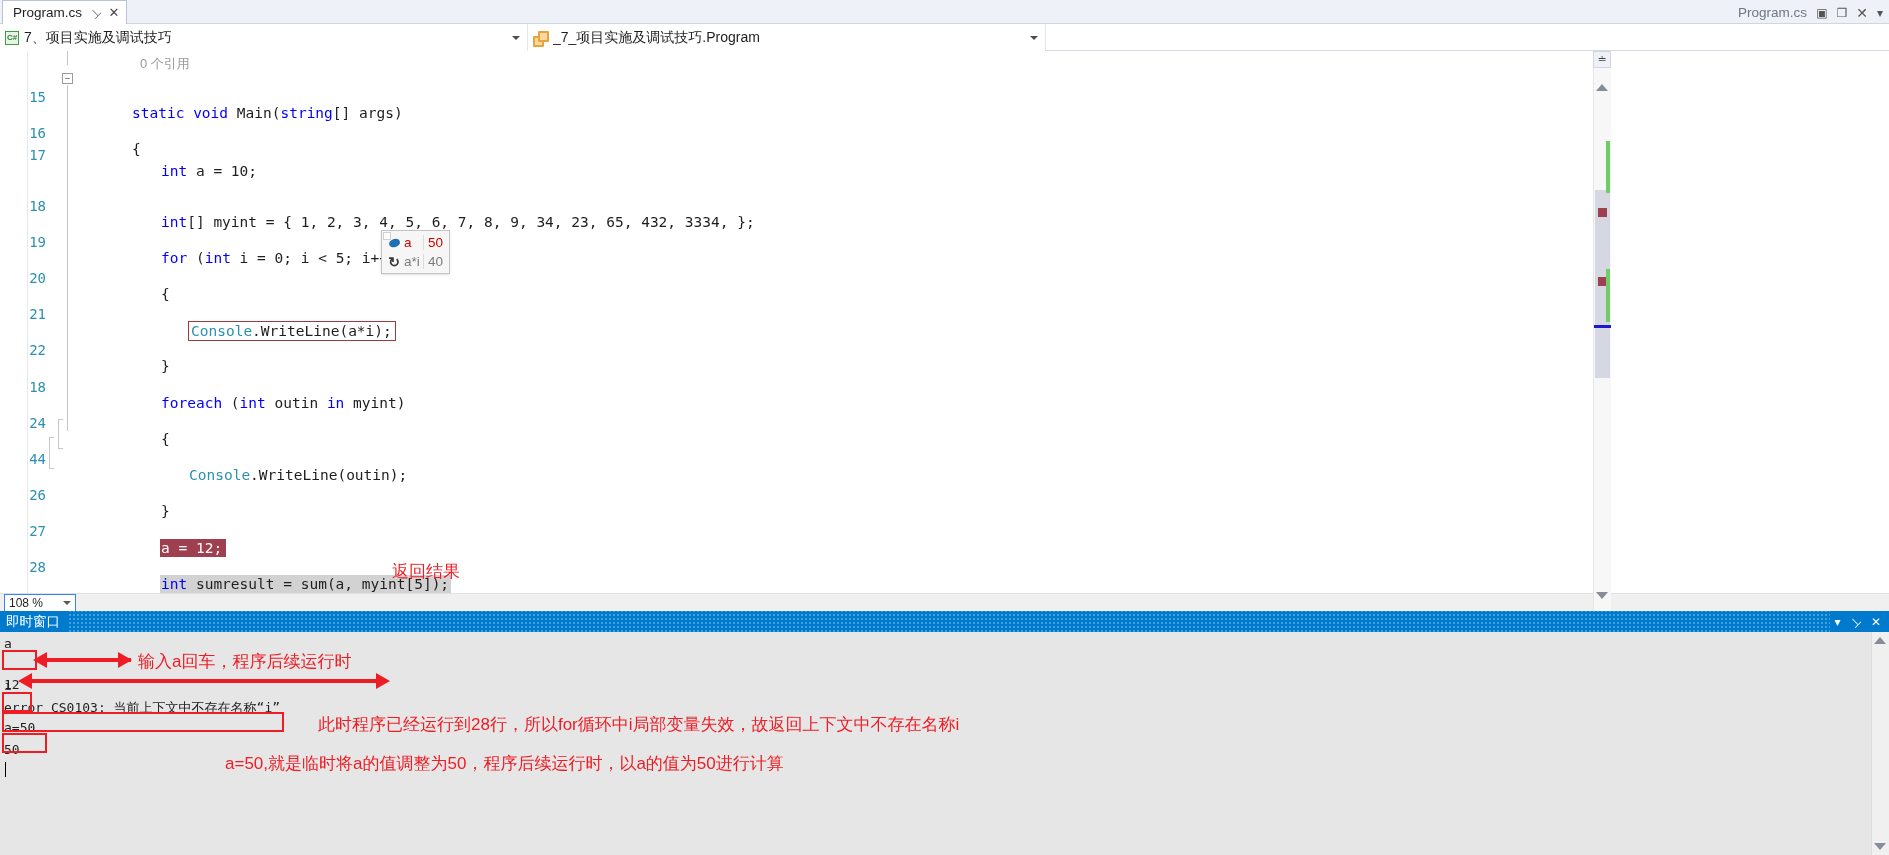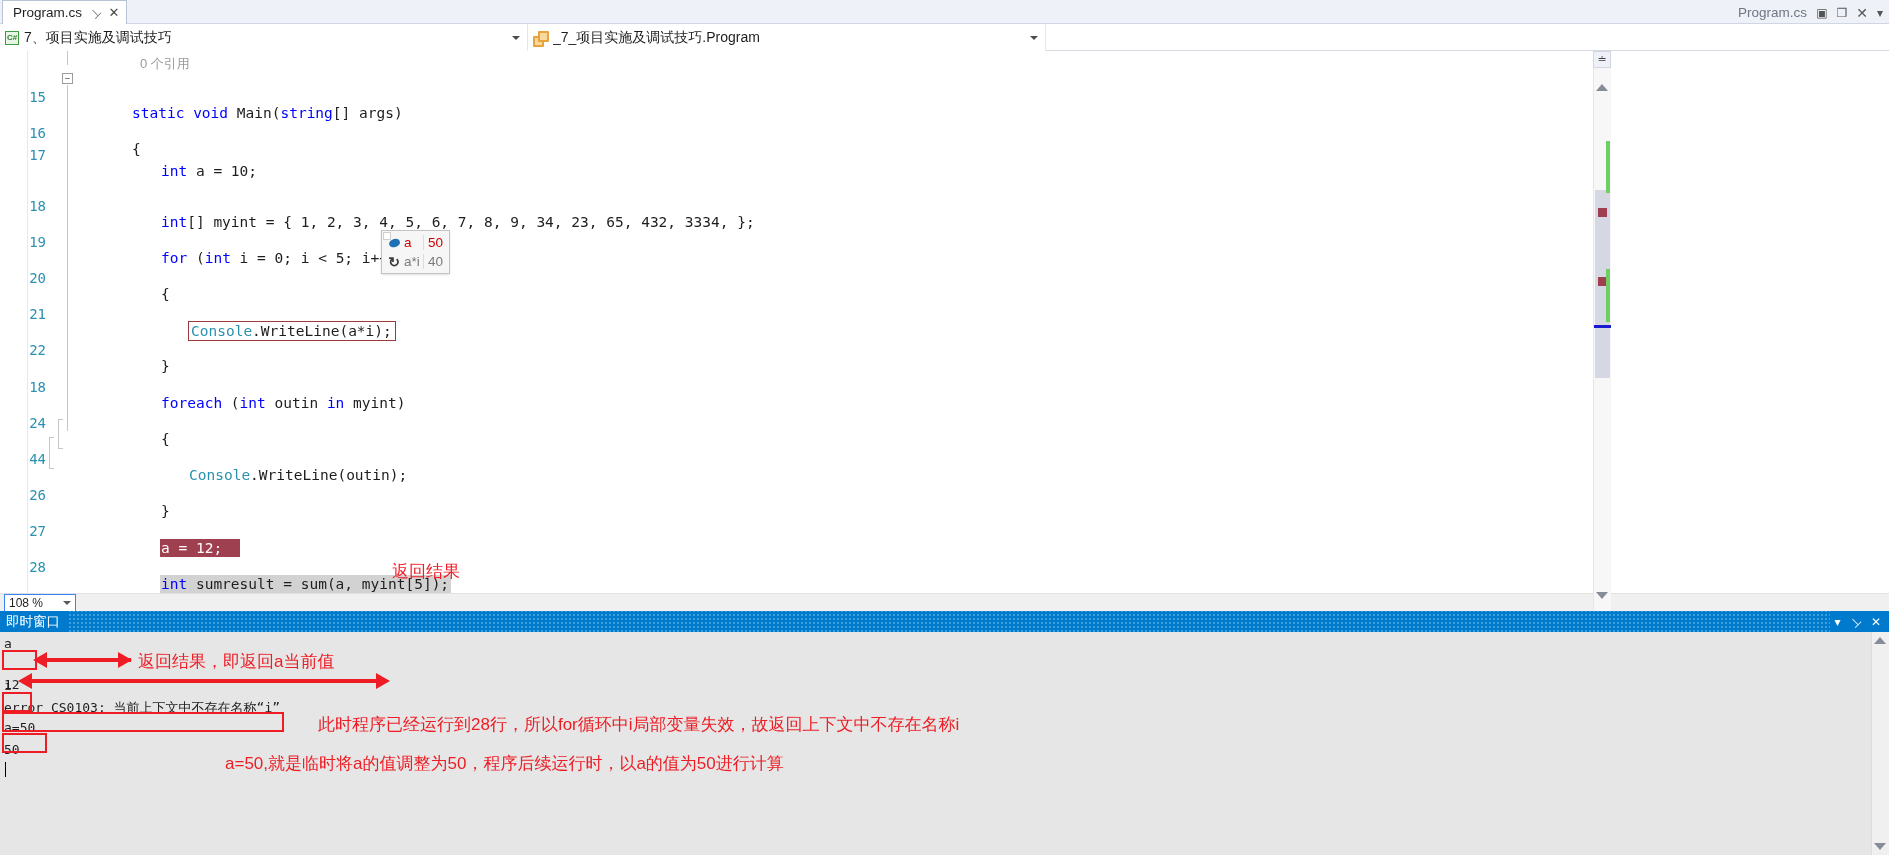--- a/index.html
+++ b/index.html
@@ -152,21 +152,21 @@
     position: absolute; width: 5px; height: 1px; background: #c6c6c6;
   }
 
   
   .kw   { color: #0000ff; }
   .type { color: #2b91af; }
 
   
   .hl-break {
     background: #9f4050; color: #ffffff;
-    padding: 1px 18px 1px 1px;
+    padding: 1px 4px 1px 1px;
   }
   .hl-current {
     background: #d2d2d2;
     padding: 1px 2px 1px 1px;
   }
   .boxed-stmt {
     outline: 1.5px solid #a03a3a;
     padding: 1px 3px 1px 2px;
   }
 
@@ -493,21 +493,21 @@
   </div>
 
   <div>
 
     <div class="anno-box" style="left:2px; top:650px; width:35px; height:20px;"></div>
 
     <div class="anno-arrow" style="left:46px; top:658px; width:85px;"></div>
     <div class="arrow-head left" style="left:33px; top:652px;"></div>
     <div class="anno-arrow" style="left:46px; top:658px; width:78px;"></div>
     <div class="arrow-head right" style="left:118px; top:652px;"></div>
-    <div class="anno-text" style="position:absolute; left:138px; top:650px;">返回结果，即返回a当前值</div>
+    <div class="anno-text" style="position:absolute; left:138px; top:650px;">输入a回车，程序后续运行时</div>
 
     <div class="anno-arrow" style="left:30px; top:679px; width:350px;"></div>
     <div class="arrow-head left" style="left:18px; top:673px;"></div>
     <div class="arrow-head right" style="left:376px; top:673px;"></div>
     <div class="anno-text" style="position:absolute; left:392px; top:560px;">返回结果</div>
 
     <div class="anno-box" style="left:2px; top:692px; width:30px; height:20px;"></div>
 
     <div class="anno-box" style="left:2px; top:712px; width:282px; height:20px;"></div>
     <div class="anno-text" style="position:absolute; left:318px; top:713px;">此时程序已经运行到28行，所以for循环中i局部变量失效，故返回上下文中不存在名称i</div>

